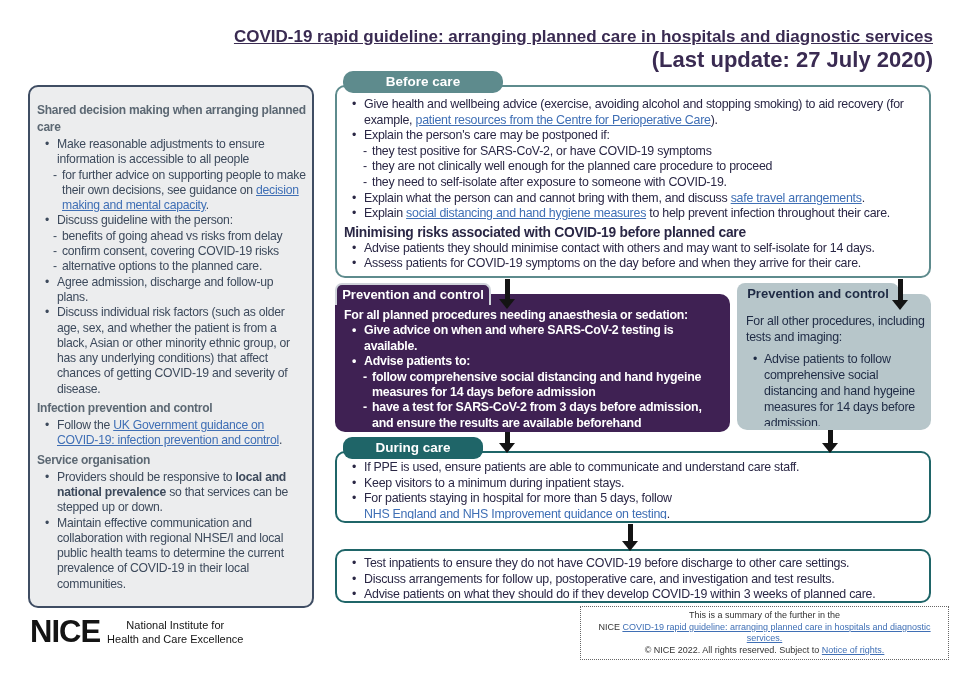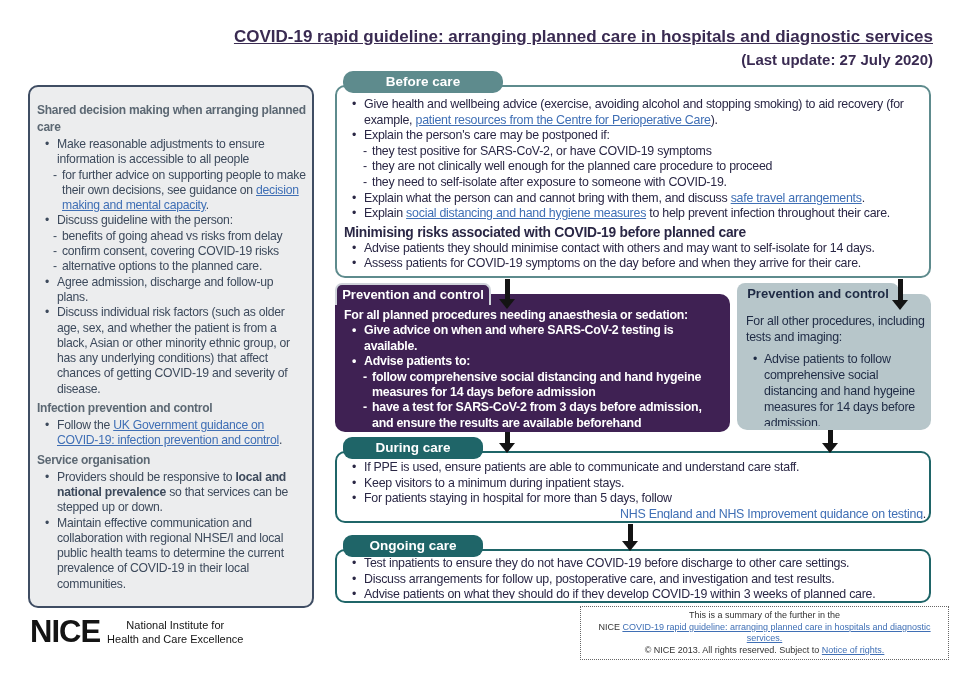--- a/index.html
+++ b/index.html
@@ -3,36 +3,36 @@
 <meta charset="utf-8">
 <style>
   html,body{margin:0;padding:0;background:#fff;}
   .page{position:relative;width:961px;height:680px;background:#ffffff;overflow:hidden;
         font-family:"Liberation Sans",sans-serif;color:var(--ink_flow,#2a2745);}
 
   
   .title-block{position:absolute;top:26px;right:28px;width:740px;text-align:right;
                color:var(--title,#3a2b52);font-weight:700;}
   .title-line1{font-size:17px;line-height:22px;text-decoration:underline;}
-  .title-line2{font-size:15px;line-height:22px;margin-top:1px;}
+  .title-line2{font-size:22px;line-height:22px;margin-top:1px;}
 
   
   .panel{position:absolute;}
   .panelbox{position:absolute;left:0;right:0;top:14px;bottom:0;border-radius:10px;background:#fff;z-index:1;}
   .tab{position:absolute;top:0;height:22px;line-height:22px;text-align:center;font-weight:700;
        font-size:13.5px;border-radius:7px 7px 0 0;z-index:3;color:#fff;}
   .content{position:absolute;z-index:2;left:9px;right:5px;top:26px;bottom:4px;overflow:hidden;
            font-size:12.4px;line-height:15.6px;letter-spacing:-0.25px;}
 
   
   .row{display:flex;}
   .row .marker{flex:0 0 20px;text-align:center;}
   .row.dash{padding-left:19px;}
   .row.dash .marker{flex:0 0 9px;text-align:left;}
-  .row.cont{display:block;padding-left:20px;text-align:right;}
+  .row.cont{display:block;padding-left:20px;}
   .row.heading{display:block;font-weight:700;}
   .row.para{display:block;}
   .row.center{display:block;text-align:center;padding:0;}
   .link{color:var(--link,#3f6fb5);text-decoration:underline;cursor:pointer;}
 
   
   .panel-left{left:28px;top:71px;width:286px;height:537px;}
   .panel-left .tab{left:6px;width:152px;background:var(--slate,#3f4d63);}
   .panel-left .panelbox{background:var(--panel_left_bg,#ecedee);border:2px solid var(--slate,#3f4d63);}
   .panel-left .content{color:var(--ink_left,#3d4a5c);font-size:12.2px;line-height:15.3px;top:28px;left:9px;right:7px;}
@@ -244,21 +244,20 @@
         </div>
         <div class="row bullet">
           <span class="marker">•</span>
           <span class="txt"><span>For patients staying in hospital for more than 5 days, follow</span></span>
         </div>
         <div class="row cont"><a href="#" class="link">NHS England and NHS Improvement guidance on testing</a><span>.</span></div>
       </div>
   </section>
 
   <section class="panel panel-ongoing flowtext">
-    <div class="tab">Ongoing care</div>
     <div class="panelbox"></div>
     <div class="content">
         <div class="row bullet">
           <span class="marker">•</span>
           <span class="txt"><span>Test inpatients to ensure they do not have COVID-19 before discharge to other care settings.</span></span>
         </div>
         <div class="row bullet">
           <span class="marker">•</span>
           <span class="txt"><span>Discuss arrangements for follow up, postoperative care, and investigation and test results.</span></span>
         </div>
@@ -294,16 +293,16 @@
     <span class="nice-word">NICE</span>
     <span class="nice-sub">
       <div>National Institute for</div>
       <div>Health and Care Excellence</div>
     </span>
   </div>
 
   <div class="footer-box">
       <div class="row center"><span>This is a summary of the further in the</span></div>
       <div class="row center"><span>NICE </span><a href="#" class="link">COVID-19 rapid guideline: arranging planned care in hospitals and diagnostic services.</a></div>
-      <div class="row center"><span>© NICE 2013. All rights reserved. Subject to </span><a href="#" class="link">Notice of rights.</a></div>
+      <div class="row center"><span>© NICE 2022. All rights reserved. Subject to </span><a href="#" class="link">Notice of rights.</a></div>
     </div>
 
 </div>
 
 </body></html>

